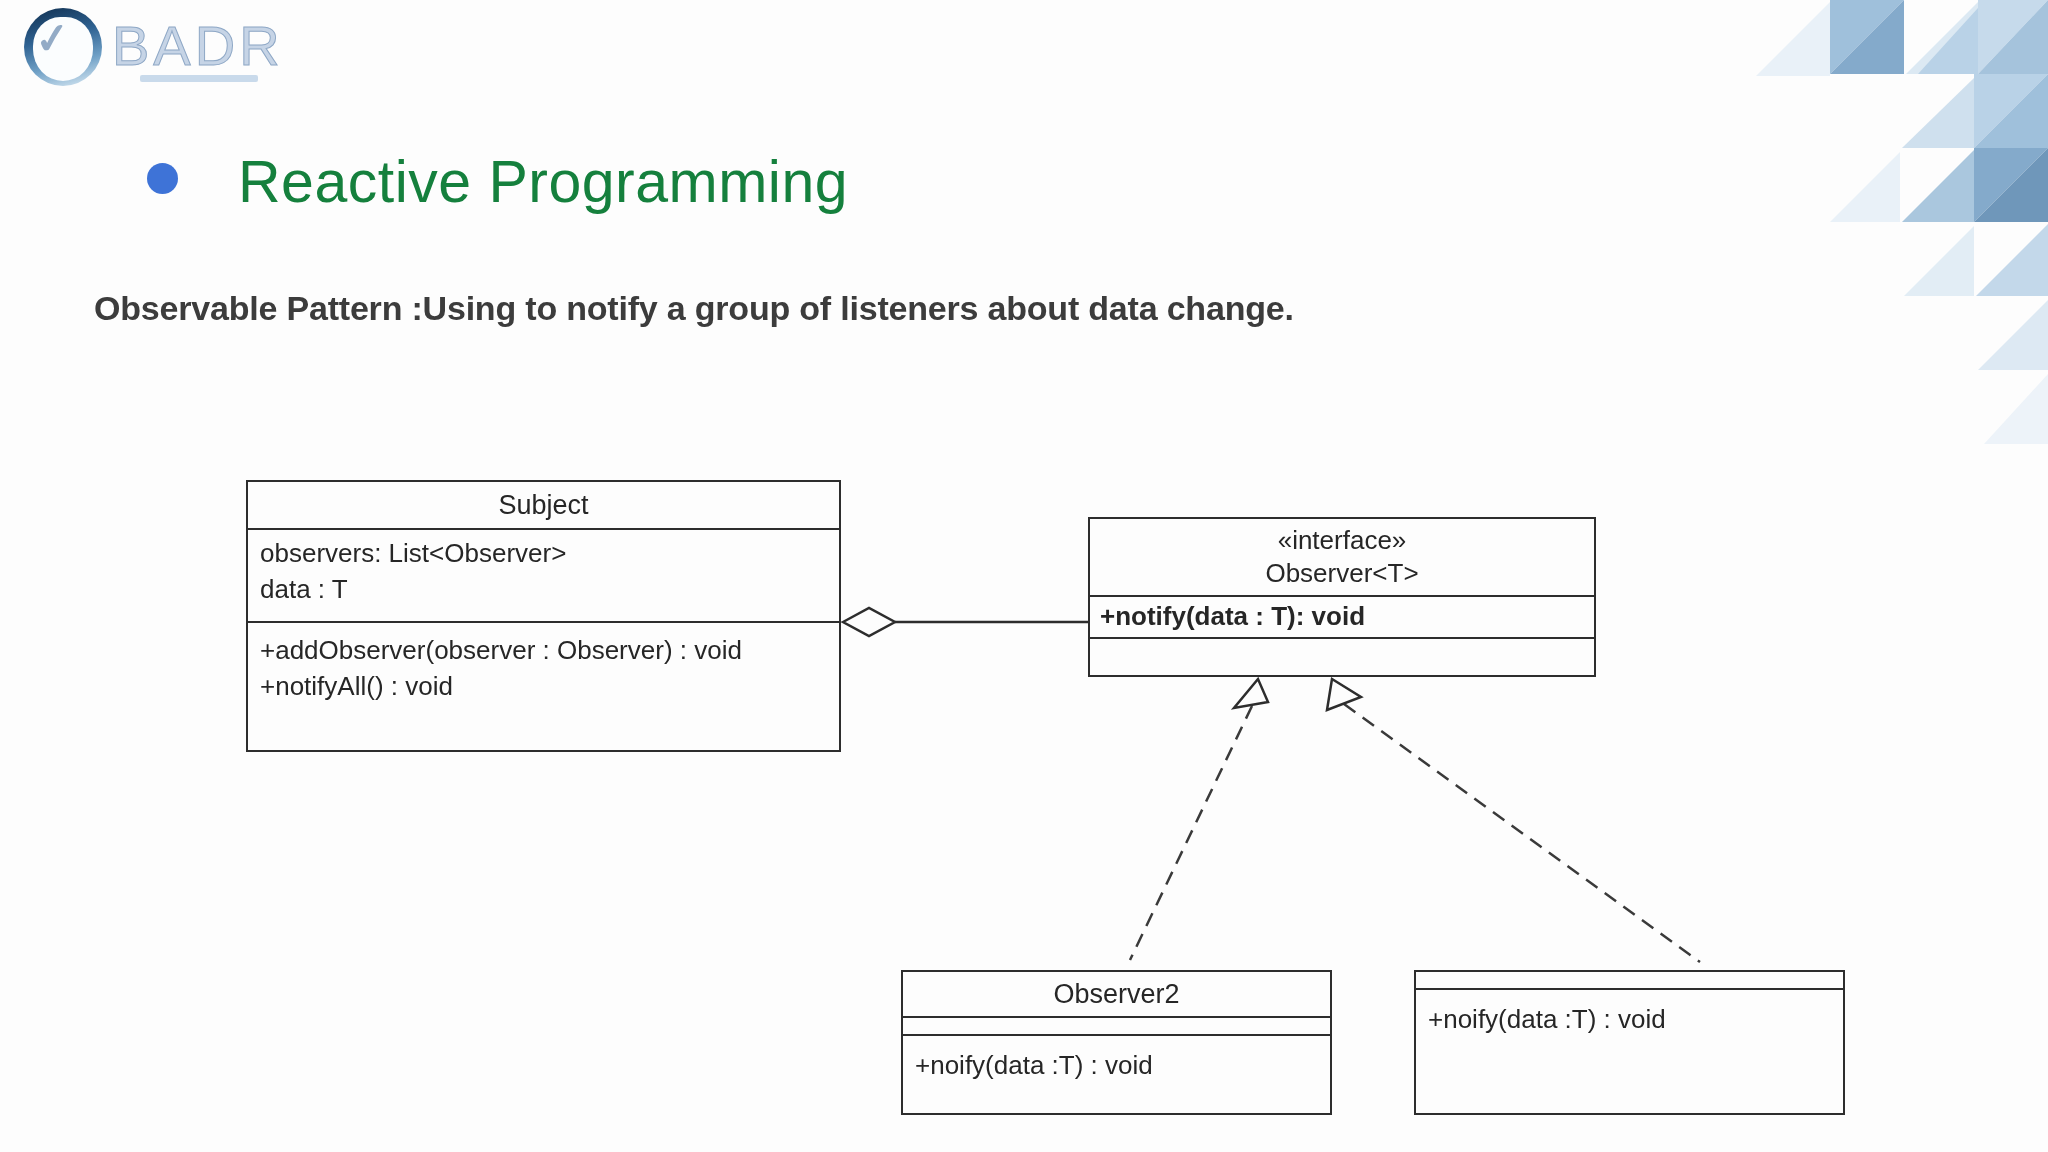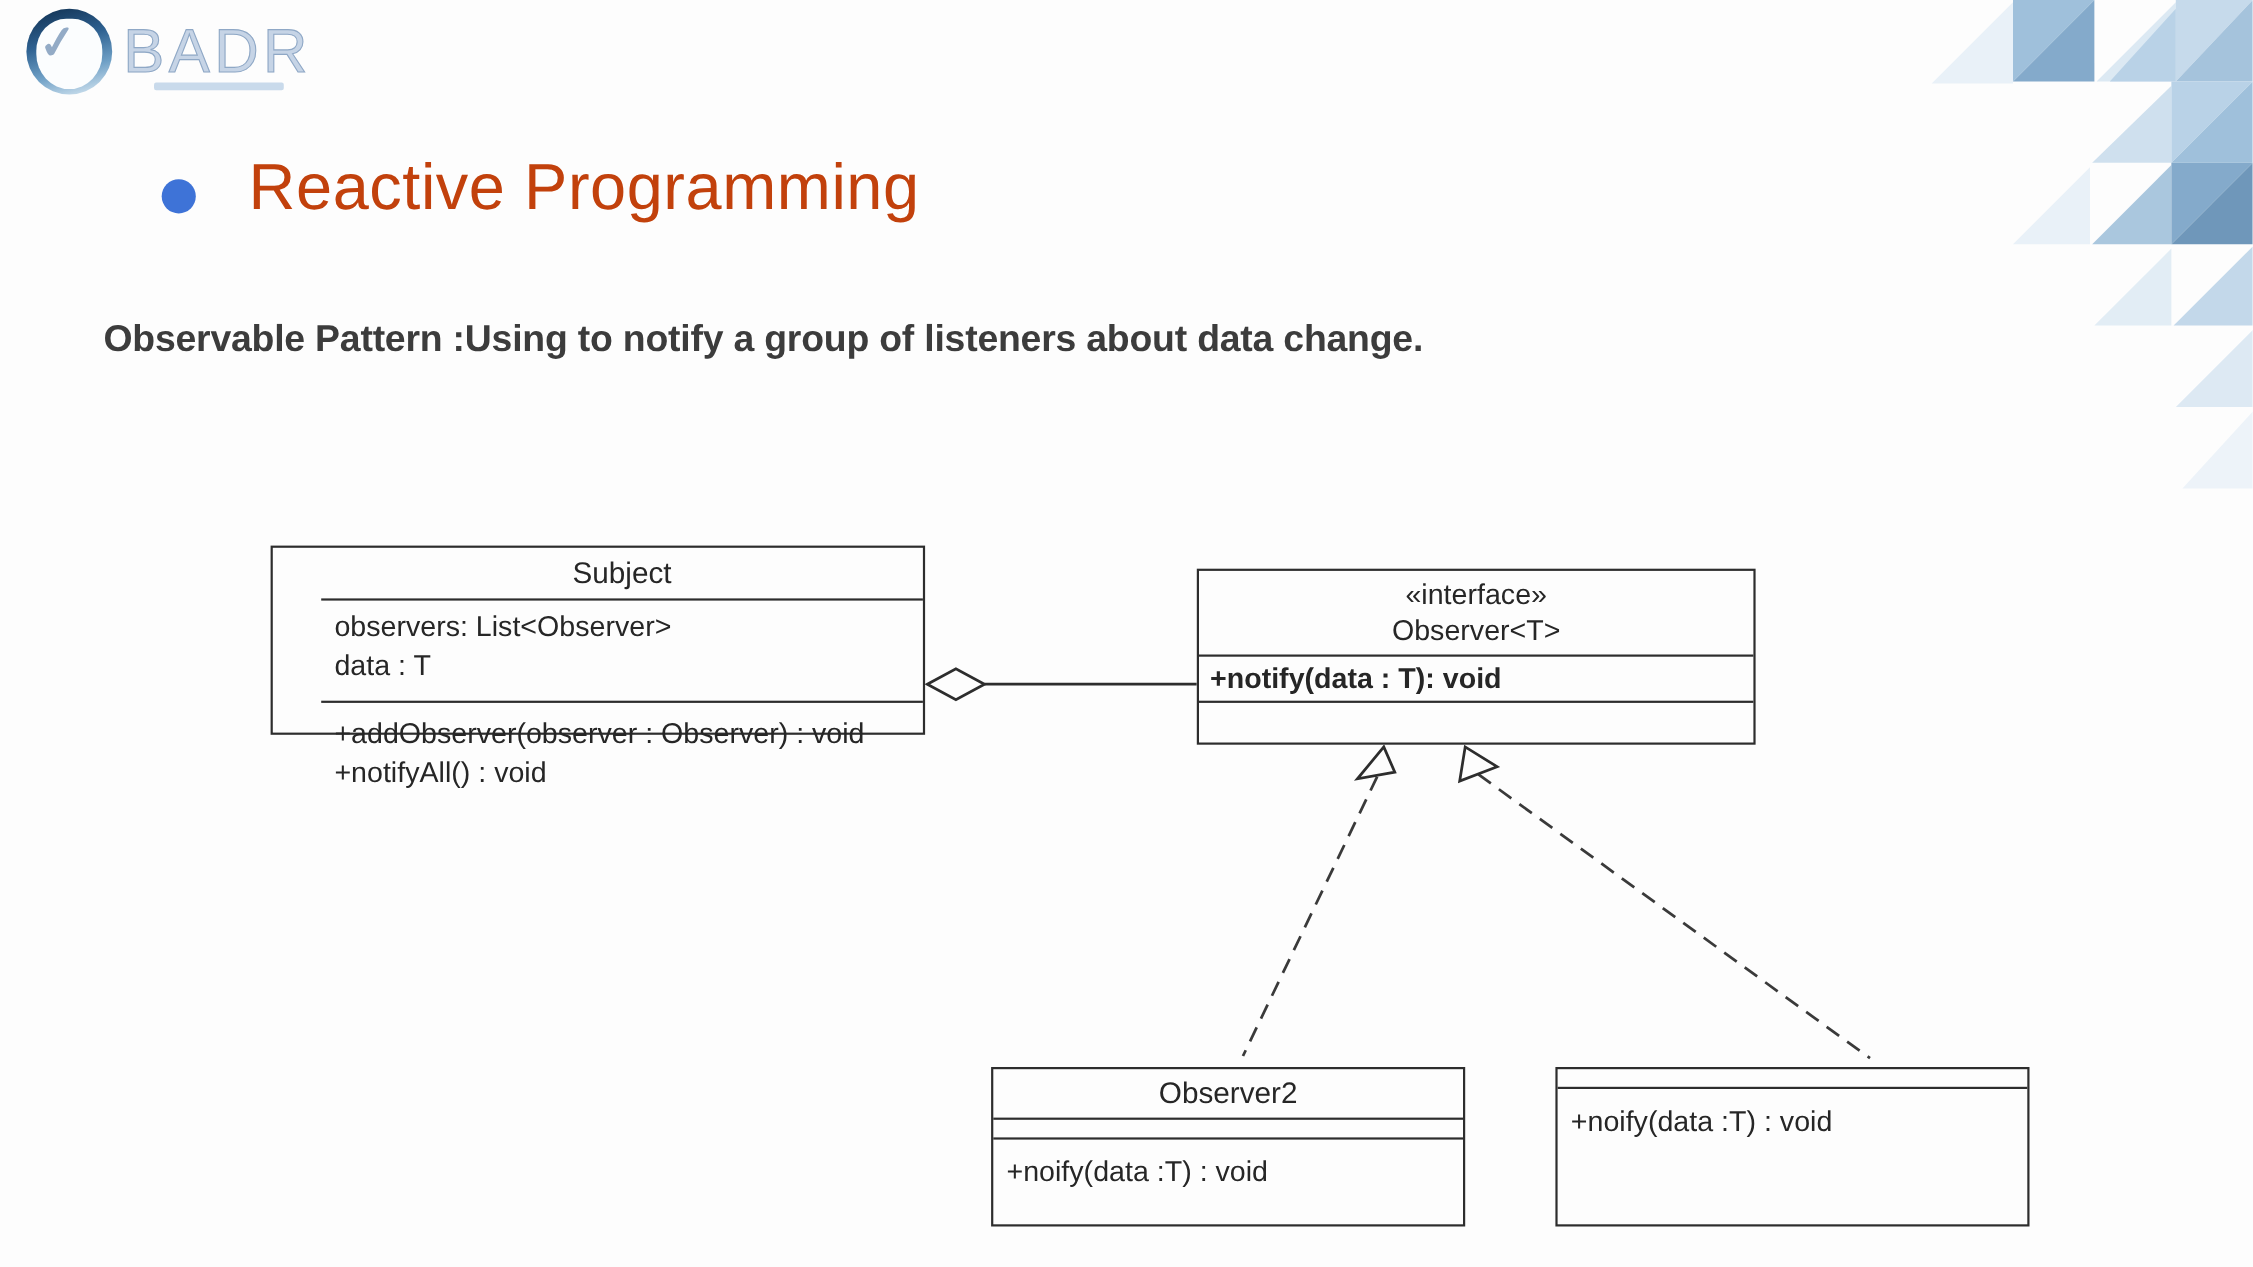--- a/index.html
+++ b/index.html
@@ -15,29 +15,29 @@
     background:#fbfdfe;}
   .logo-check{position:absolute;left:11px;top:6px;font-size:42px;color:#93abc6;transform:rotate(-6deg);font-weight:bold;}
   .logo-textcol{margin-left:10px;padding-top:12px;}
   .logo-brand{font-size:56px;line-height:52px;color:#a3b7d0;letter-spacing:4px;font-weight:400;
     -webkit-text-stroke:1px #8fa8c6;color:#c6d4e6;}
   .logo-tagline{margin-top:3px;margin-left:28px;width:118px;height:7px;background:#c0d4e8;opacity:.85;border-radius:2px;}
   
   .mosaic{position:absolute;top:0;right:0;}
   
   .title-bullet{position:absolute;left:147px;top:163px;width:31px;height:31px;border-radius:50%;background:#3e73d7;}
-  .page-title{position:absolute;left:226px;top:136px;margin:0;font-size:59px;font-weight:400;color:#c2410c;letter-spacing:0.5px;}
+  .page-title{position:absolute;left:226px;top:136px;margin:12px;font-size:59px;font-weight:400;color:#15803d;letter-spacing:0.5px;}
   .subtitle{position:absolute;left:94px;top:289px;margin:0;font-size:34px;font-weight:700;color:#3c3c3c;letter-spacing:-0.2px;}
   
   .uml-layer{position:absolute;left:0;top:0;width:2048px;height:1152px;}
   .uml-box{position:absolute;box-sizing:border-box;border:2px solid #2d2d2d;background:#fdfdfd;
     display:flex;flex-direction:column;font-size:26px;color:#262626;}
   .uml-box .t{flex:0 0 auto;text-align:center;border-bottom:2px solid #2d2d2d;font-size:27px;
     display:flex;align-items:center;justify-content:center;}
-  .box-subject{left:246px;top:496px;width:595px;height:172px;padding-left:44px;}
+  .box-subject{left:246px;top:480px;width:595px;height:272px;}
   .box-subject .t{height:46px;}
   .box-subject .attrs{flex:0 0 auto;height:86px;border-bottom:2px solid #2d2d2d;padding:5px 0 0 12px;line-height:36px;}
   .box-subject .methods{flex:1 1 auto;padding:9px 0 0 12px;line-height:36px;}
   .box-interface{left:1088px;top:517px;width:508px;height:160px;}
   .box-interface .hdr{flex:0 0 auto;height:76px;border-bottom:2px solid #2d2d2d;
     display:flex;flex-direction:column;align-items:center;justify-content:center;line-height:33px;}
   .box-interface .m{flex:0 0 auto;height:40px;border-bottom:2px solid #2d2d2d;padding-left:10px;line-height:38px;font-weight:bold;}
   .box-interface .empty{flex:1 1 auto;}
   .box-impl{width:431px;height:145px;top:970px;}
   .box-observer2{left:901px;justify-content:flex-end;}

